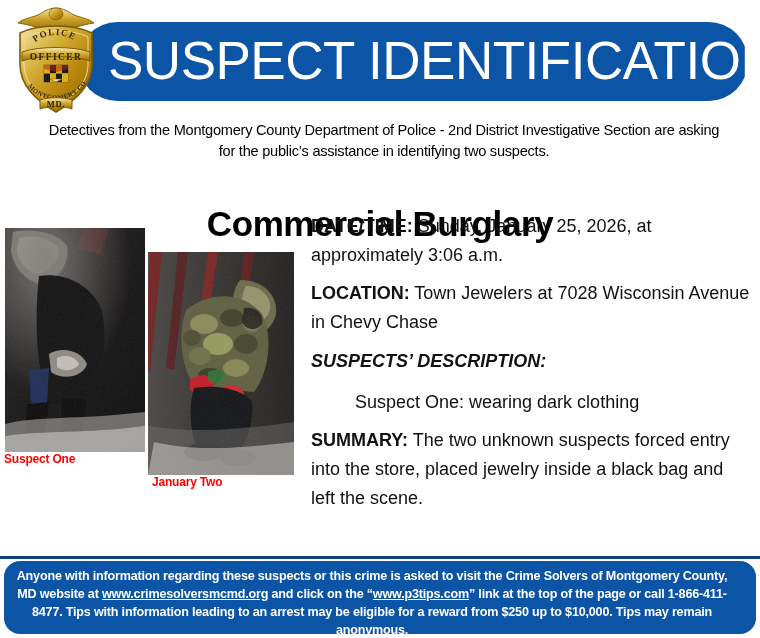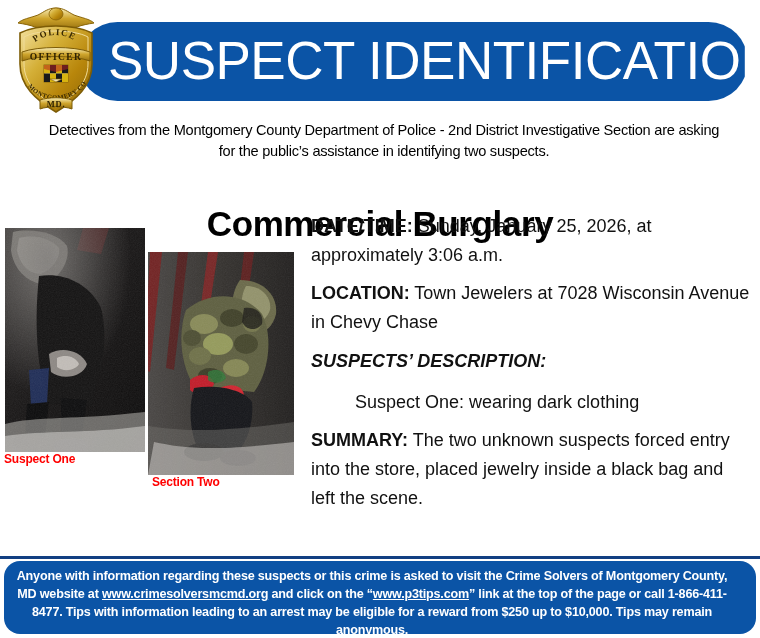--- a/index.html
+++ b/index.html
@@ -312,21 +312,21 @@
     <ellipse cx="56" cy="200" rx="20" ry="9" fill="#0e0f11"></ellipse>
     <ellipse cx="90" cy="206" rx="18" ry="8" fill="#101113"></ellipse>
 
     <path d="M0 174 C30 178 60 182 146 170 L146 223 L0 223 Z" fill="#6c6a66" opacity="0.5"></path>
     <path d="M6 190 C34 196 62 200 146 190 L146 223 L0 223 Z" fill="#cdcbc6" opacity="0.55"></path>
     <rect width="146" height="223" filter="url(#grain2)" fill="transparent" opacity="0.5"></rect>
   </svg>
 </div>
 
 <div class="cap" id="cap-one">Suspect One</div>
-<div class="cap" id="cap-two">Section Two</div>
+<div class="cap" id="cap-two">January Two</div>
 
 <div id="details">
   <p>
     <span class="lbl">DATE/TIME:</span><span> Sunday, January 25, 2026, at approximately 3:06 a.m.</span>
   </p>
   <p>
     <span class="lbl">LOCATION:</span><span>  Town Jewelers at 7028 Wisconsin Avenue in Chevy Chase</span>
   </p>
   <p class="tight">
     <span class="lbl">SUSPECTS’ DESCRIPTION:</span>

